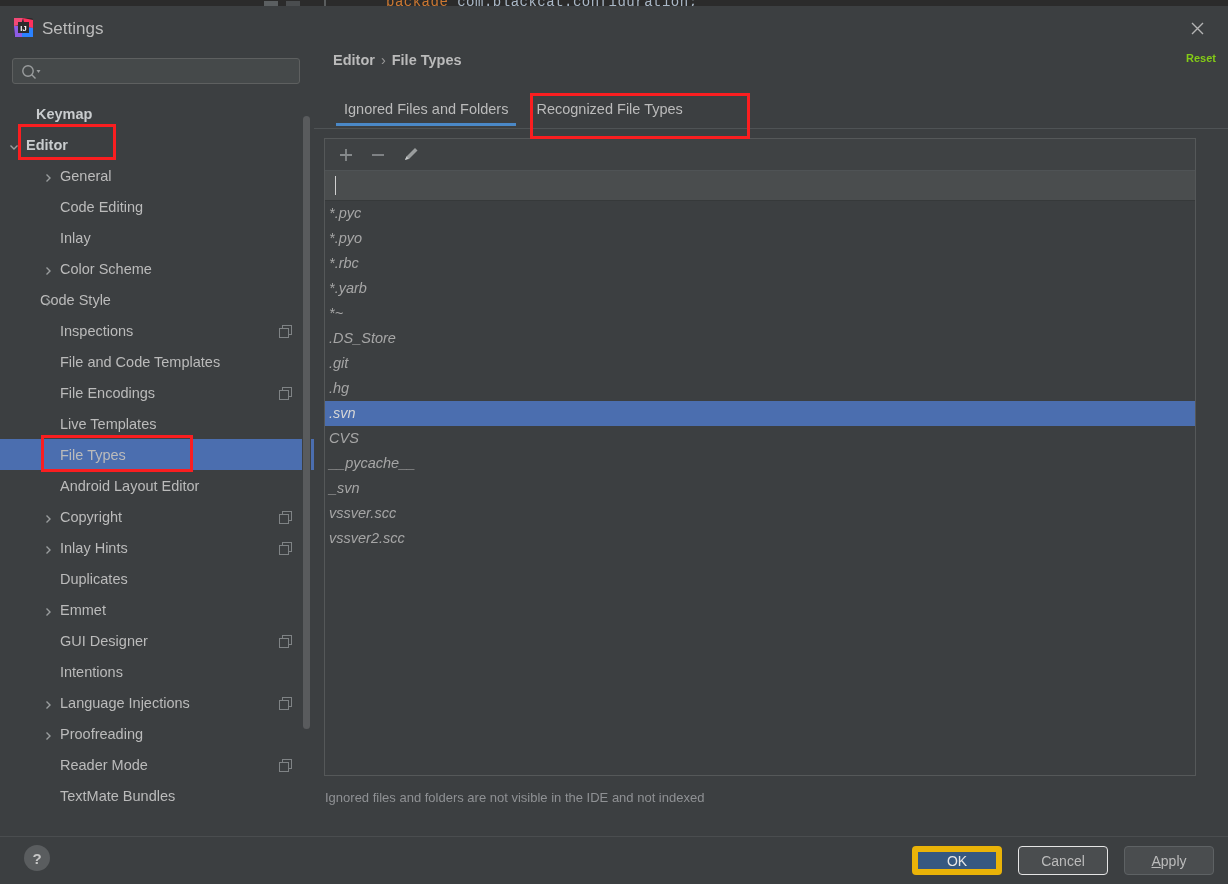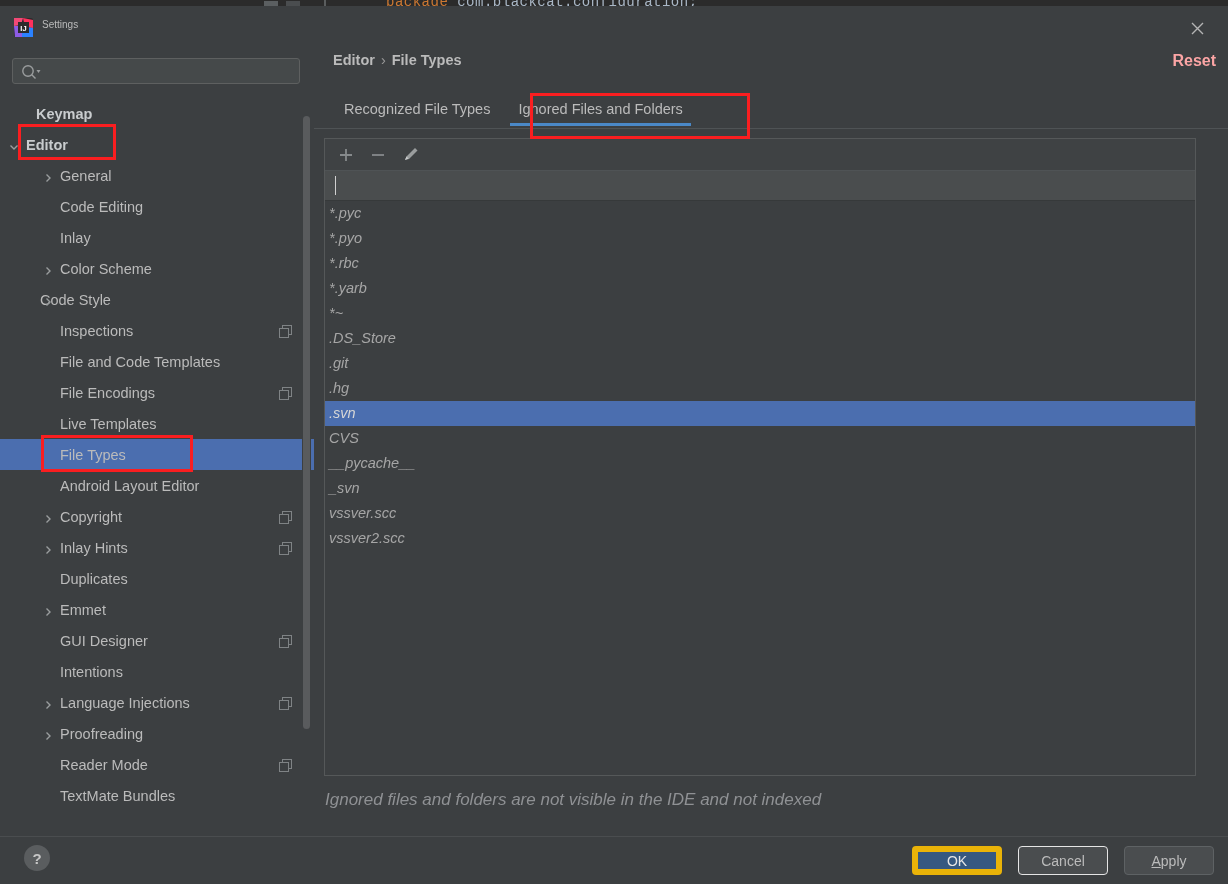--- a/index.html
+++ b/index.html
@@ -31,21 +31,21 @@
   .dialog {
     position: absolute; left: 0; top: 6px; width: 1076px; height: 878px;
     background: #3c3f41;
   }
 
   
   .titlebar { position: absolute; left: 0; top: 0; width: 1228px; height: 40px; background: #3c3f41; }
   .app-icon { position: absolute; left: 14px; top: 12px; width: 19px; height: 19px; }
   .title-text {
     position: absolute; left: 42px; top: 13px;
-    font-size: 10px; color: #bbbbbb;
+    font-size: 17px; color: #bbbbbb;
   }
   .close-btn {
     position: absolute; left: 1184px; top: 10px; width: 28px; height: 24px;
     cursor: default;
   }
   .close-btn svg { position: absolute; left: 6px; top: 5px; }
 
   
   .sidebar {
     position: absolute; left: 0; top: 40px; width: 314px; height: 790px;
@@ -88,21 +88,21 @@
   
   .main {
     position: absolute; left: 314px; top: 40px; width: 914px; height: 790px;
     background: #3c3f41;
   }
   .breadcrumb { position: absolute; left: 19px; top: 6px; font-size: 14.5px; color: #bbbbbb; }
   .breadcrumb .crumb { font-weight: bold; }
   .breadcrumb .sep { color: #9a9a9a; margin: 0 6px; font-weight: normal; }
   .reset-link {
     position: absolute; right: 12px; top: 6px;
-    color: #fca5a5; font-size: 16px; font-weight: bold; cursor: default;
+    color: #84cc16; font-size: 11px; font-weight: bold; cursor: default;
   }
 
   .tabs { position: absolute; left: 16px; top: 44px; height: 38px; }
   .tab {
     position: relative; float: left; height: 38px; padding: 0 14px;
     display: flex; align-items: center; box-sizing: border-box;
     font-size: 14.5px; color: #bbbbbb; cursor: default;
   }
   .tab.active::after {
     content: ""; position: absolute; left: 6px; right: 6px; bottom: 2px;
@@ -139,21 +139,21 @@
     background: #3c3f41; overflow: hidden; font-style: italic;
   }
   .list-item {
     height: 25px; line-height: 25px; padding-left: 4px;
     font-size: 14.5px; color: #a6a6a6; white-space: nowrap; cursor: default;
   }
   .list-item.selected { background: #4b6eaf; color: #d6d6d6; }
 
   .hint {
     position: absolute; left: 11px; top: 744px;
-    font-size: 17px; color: #8f9194; font-style: italic;
+    font-size: 13px; color: #8f9194;
   }
 
   
   .bottom-bar {
     position: absolute; left: 0; top: 830px; width: 1228px; height: 48px;
     background: #3c3f41; border-top: 1px solid #4a4d4f;
   }
   .help-btn {
     position: absolute; left: 24px; top: 8px; width: 26px; height: 26px;
     border-radius: 50%; background: #5a5d5f;
@@ -355,25 +355,25 @@
       </div>
     </div>
 
     <div class="main">
       <div class="breadcrumb">
         <span class="crumb">Editor</span><span class="sep">›</span><span class="crumb">File Types</span>
       </div>
       <div class="reset-link">Reset</div>
 
       <div class="tabs" id="tabs">
+          <div class="tab active">
+            <span>Ignored Files and Folders</span>
+          </div>
           <div class="tab">
             <span>Recognized File Types</span>
-          </div>
-          <div class="tab active">
-            <span>Ignored Files and Folders</span>
           </div>
         </div>
       <div class="tab-divider"></div>
 
       <div class="list-panel">
         <div class="list-toolbar">
           <div class="tb-btn" style="left:8px;">
             <svg width="26" height="24" viewBox="0 0 26 24">
               <path d="M13 6 L13 18 M7 12 L19 12" stroke="#868a8c" stroke-width="1.8"></path>
             </svg>

